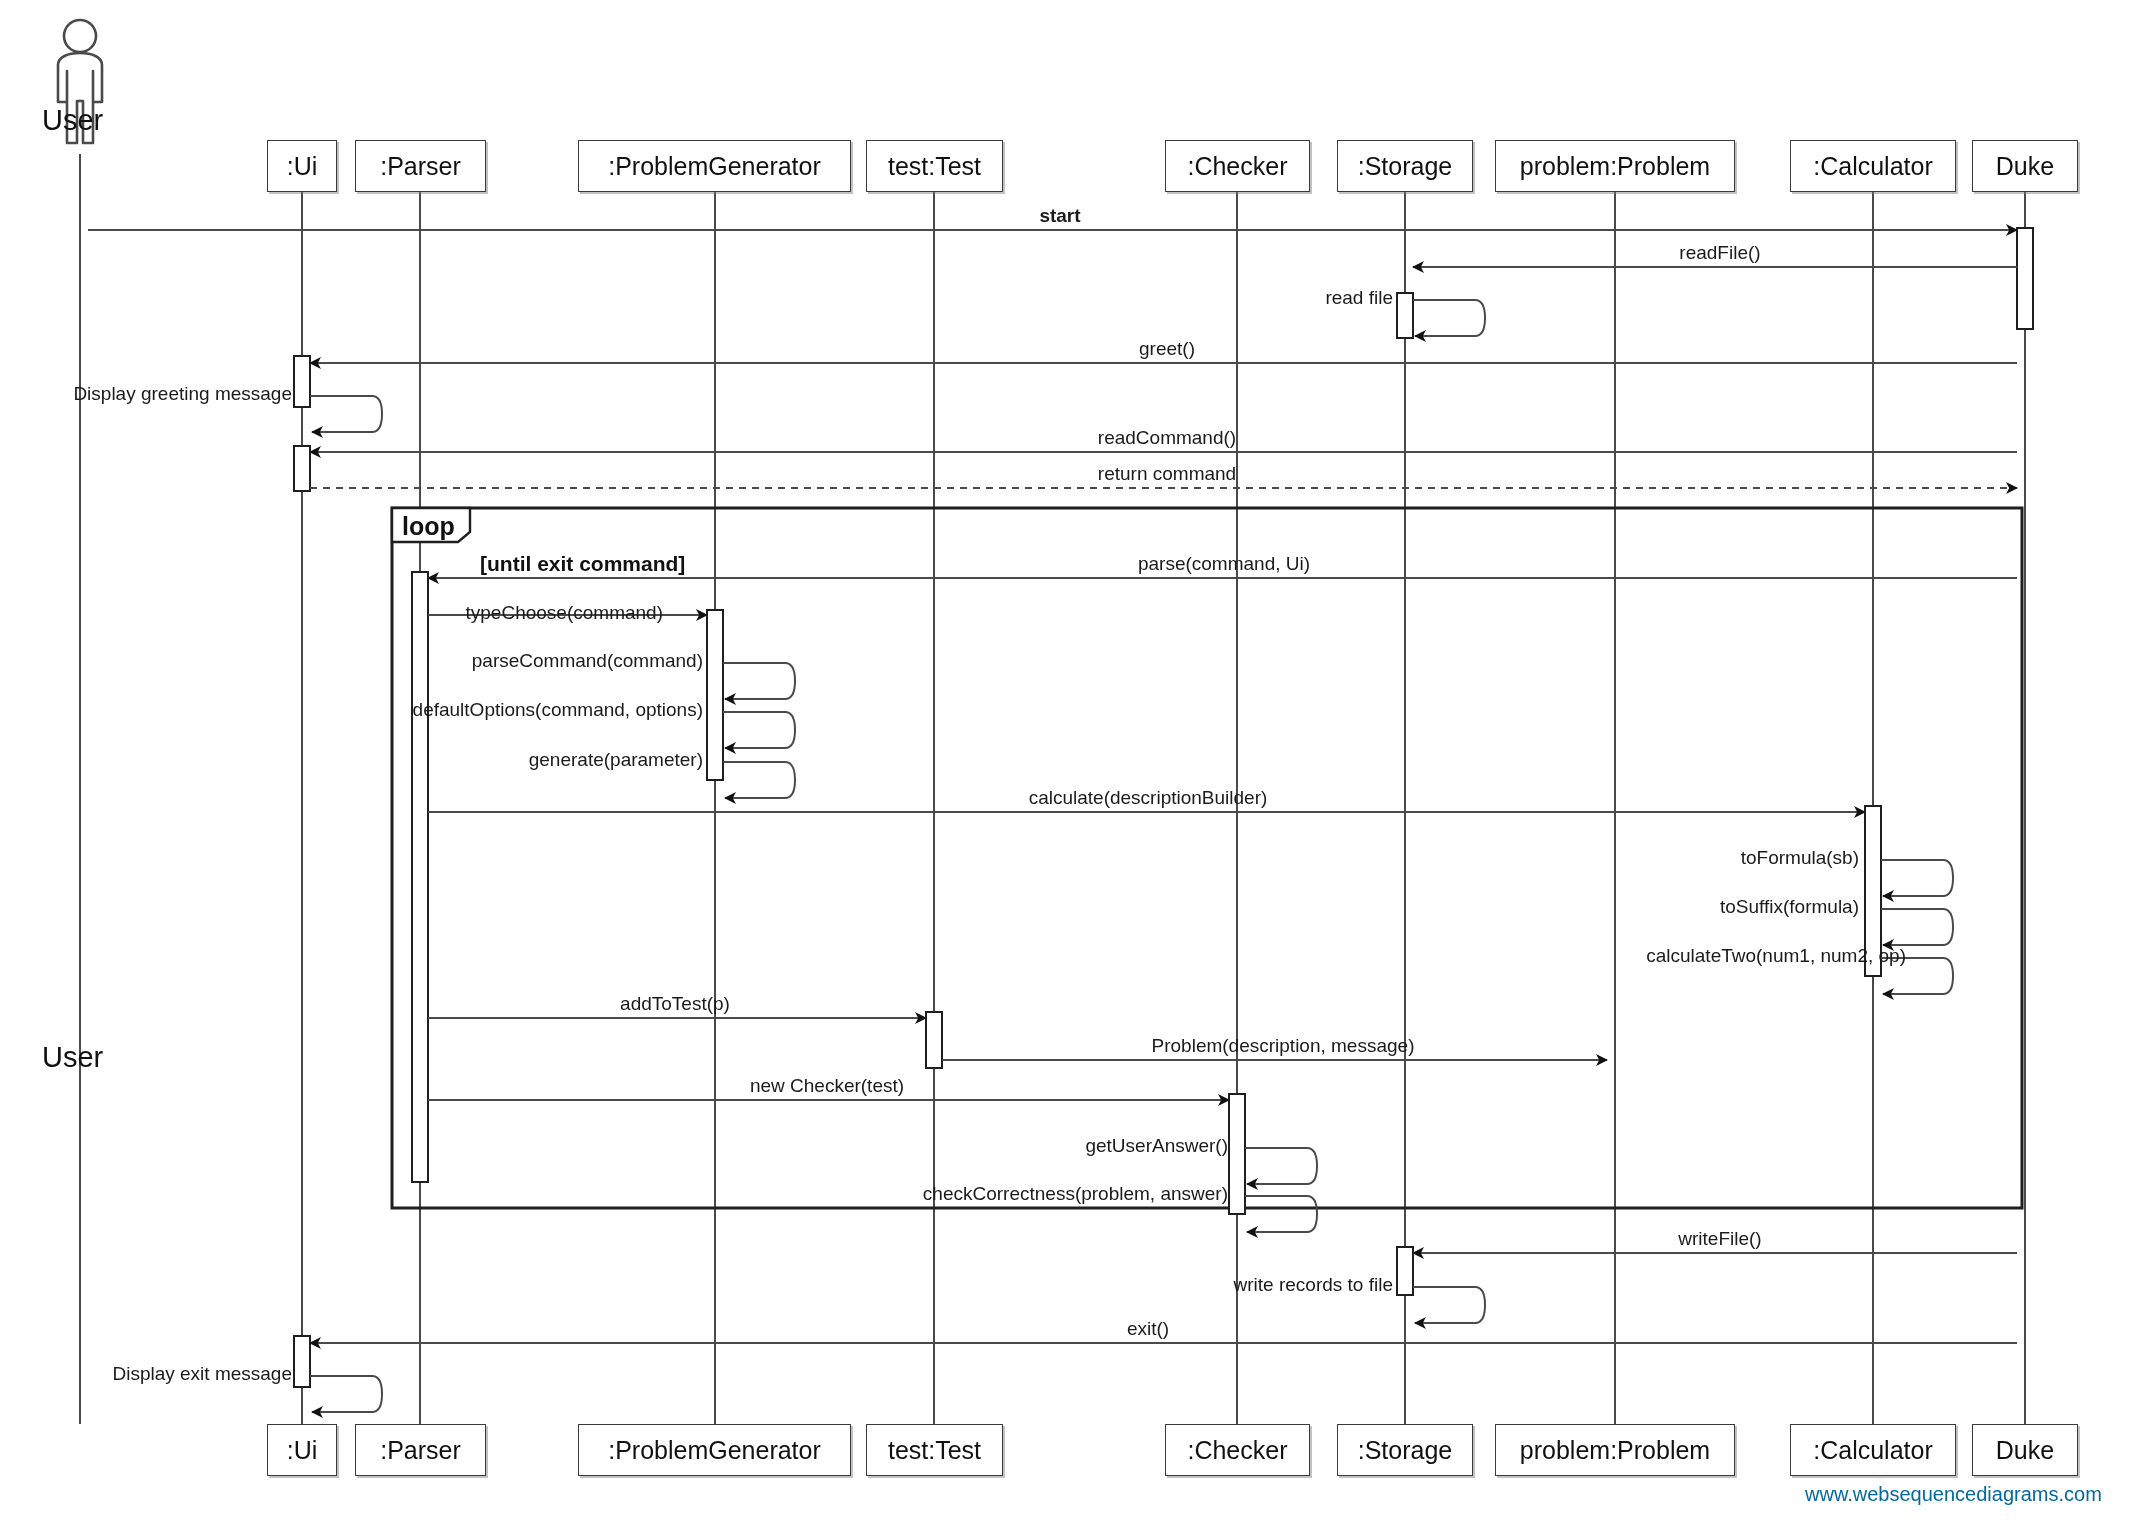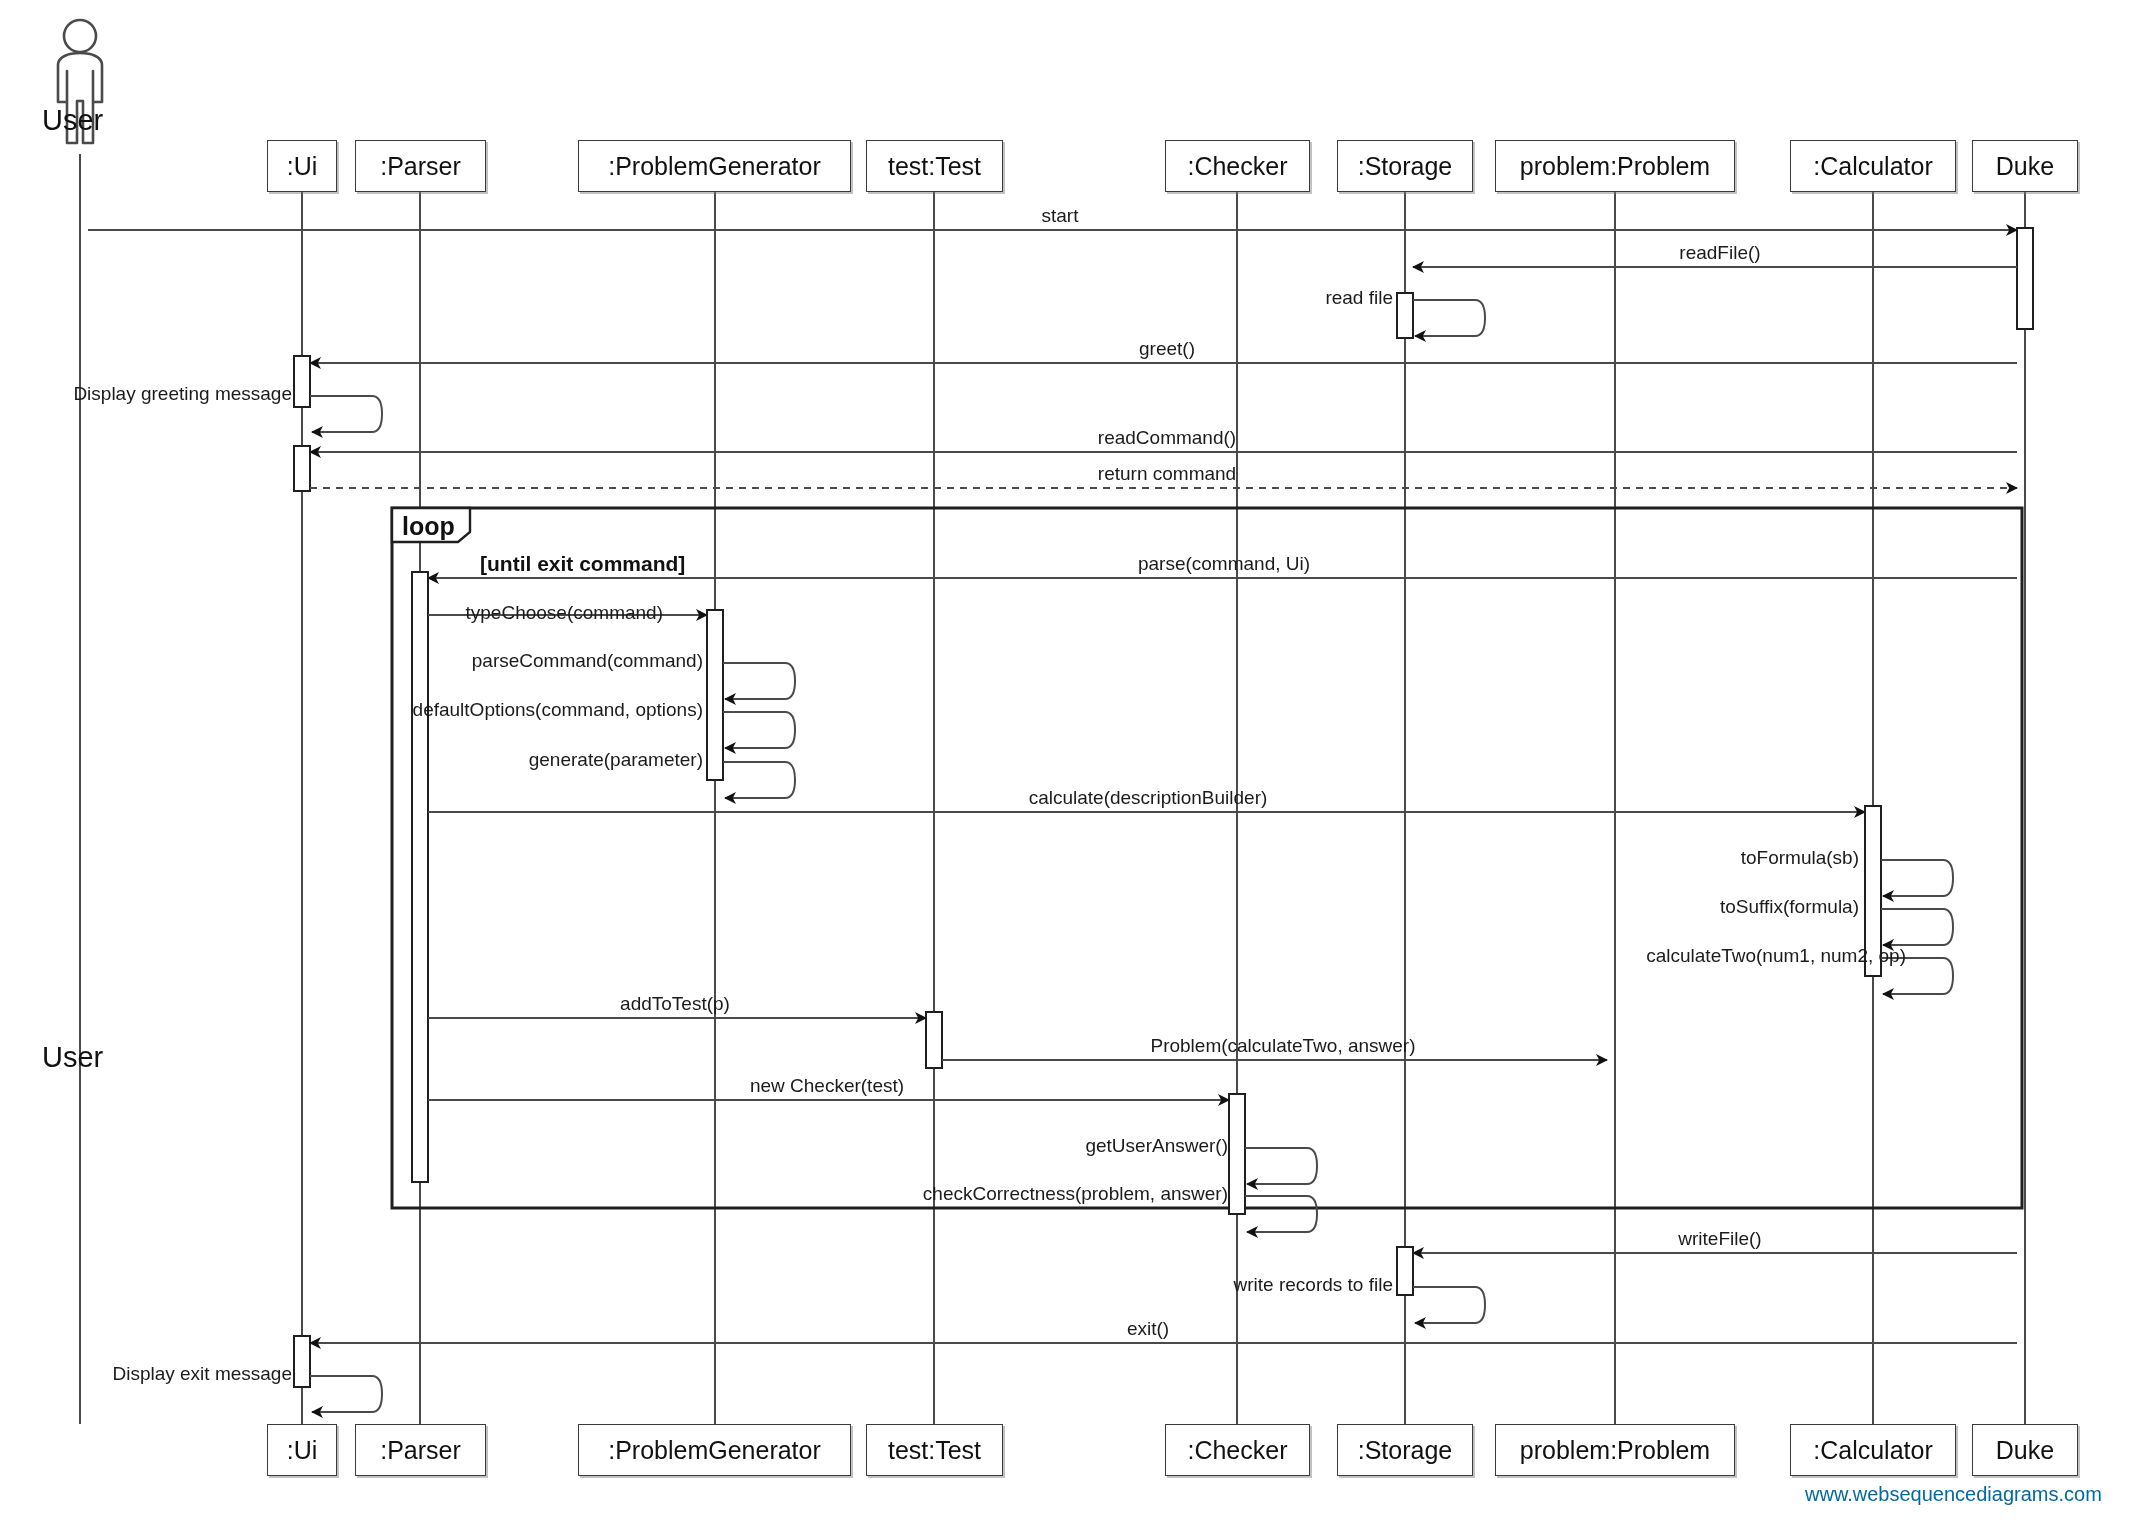--- a/index.html
+++ b/index.html
@@ -171,38 +171,38 @@
       <div class="pbox" style="left: 1790px; top: 1424px; width: 166px; height: 52px;"></div>
       <div class="plabel" style="left: 1790px; top: 1424px; width: 166px; height: 52px;">:Calculator</div>
       <div class="pbox" style="left: 1972px; top: 140px; width: 106px; height: 52px;"></div>
       <div class="plabel" style="left: 1972px; top: 140px; width: 106px; height: 52px;">Duke</div>
       <div class="pbox" style="left: 1972px; top: 1424px; width: 106px; height: 52px;"></div>
       <div class="plabel" style="left: 1972px; top: 1424px; width: 106px; height: 52px;">Duke</div>
     </div>
   <div id="labels">
       <div class="loopkw" style="left: 402px; top: 512px;">loop</div>
       <div class="loopguard" style="left: 480px; top: 516px; margin-top: 36px;">[until exit command]</div>
-      <div class="msglabel c" style="left: 1060px; top: 206px;">start</div>
+      <div class="msglabel c" style="left: 1060px; top: 206px; font-weight: bold;">start</div>
       <div class="msglabel c" style="left: 1720px; top: 243px;">readFile()</div>
       <div class="msglabel r" style="left: 1393px; top: 276px;">read file</div>
       <div class="msglabel c" style="left: 1167px; top: 339px;">greet()</div>
       <div class="msglabel r" style="left: 292px; top: 372px;">Display greeting message</div>
       <div class="msglabel c" style="left: 1167px; top: 428px;">readCommand()</div>
       <div class="msglabel c" style="left: 1167px; top: 464px;">return command</div>
       <div class="msglabel c" style="left: 1224px; top: 554px;">parse(command, Ui)</div>
       <div class="msglabel r" style="left: 663px; top: 591px;">typeChoose(command)</div>
       <div class="msglabel r" style="left: 703px; top: 639px;">parseCommand(command)</div>
       <div class="msglabel r" style="left: 703px; top: 688px;">defaultOptions(command, options)</div>
       <div class="msglabel r" style="left: 703px; top: 738px;">generate(parameter)</div>
       <div class="msglabel c" style="left: 1148px; top: 788px;">calculate(descriptionBuilder)</div>
       <div class="msglabel r" style="left: 1859px; top: 836px;">toFormula(sb)</div>
       <div class="msglabel r" style="left: 1859px; top: 885px;">toSuffix(formula)</div>
       <div class="msglabel r" style="left: 1906px; top: 934px;">calculateTwo(num1, num2, op)</div>
       <div class="msglabel c" style="left: 675px; top: 994px;">addToTest(p)</div>
-      <div class="msglabel c" style="left: 1283px; top: 1036px;">Problem(calculateTwo, answer)</div>
+      <div class="msglabel c" style="left: 1283px; top: 1036px;">Problem(description, message)</div>
       <div class="msglabel c" style="left: 827px; top: 1076px;">new Checker(test)</div>
       <div class="msglabel r" style="left: 1228px; top: 1124px;">getUserAnswer()</div>
       <div class="msglabel r" style="left: 1228px; top: 1172px;">checkCorrectness(problem, answer)</div>
       <div class="msglabel c" style="left: 1720px; top: 1229px;">writeFile()</div>
       <div class="msglabel r" style="left: 1393px; top: 1263px;">write records to file</div>
       <div class="msglabel c" style="left: 1148px; top: 1319px;">exit()</div>
       <div class="msglabel r" style="left: 292px; top: 1352px;">Display exit message</div>
     </div>
 
   <div class="actorname" id="actor-top" style="left:42px;top:104px;">User</div>

